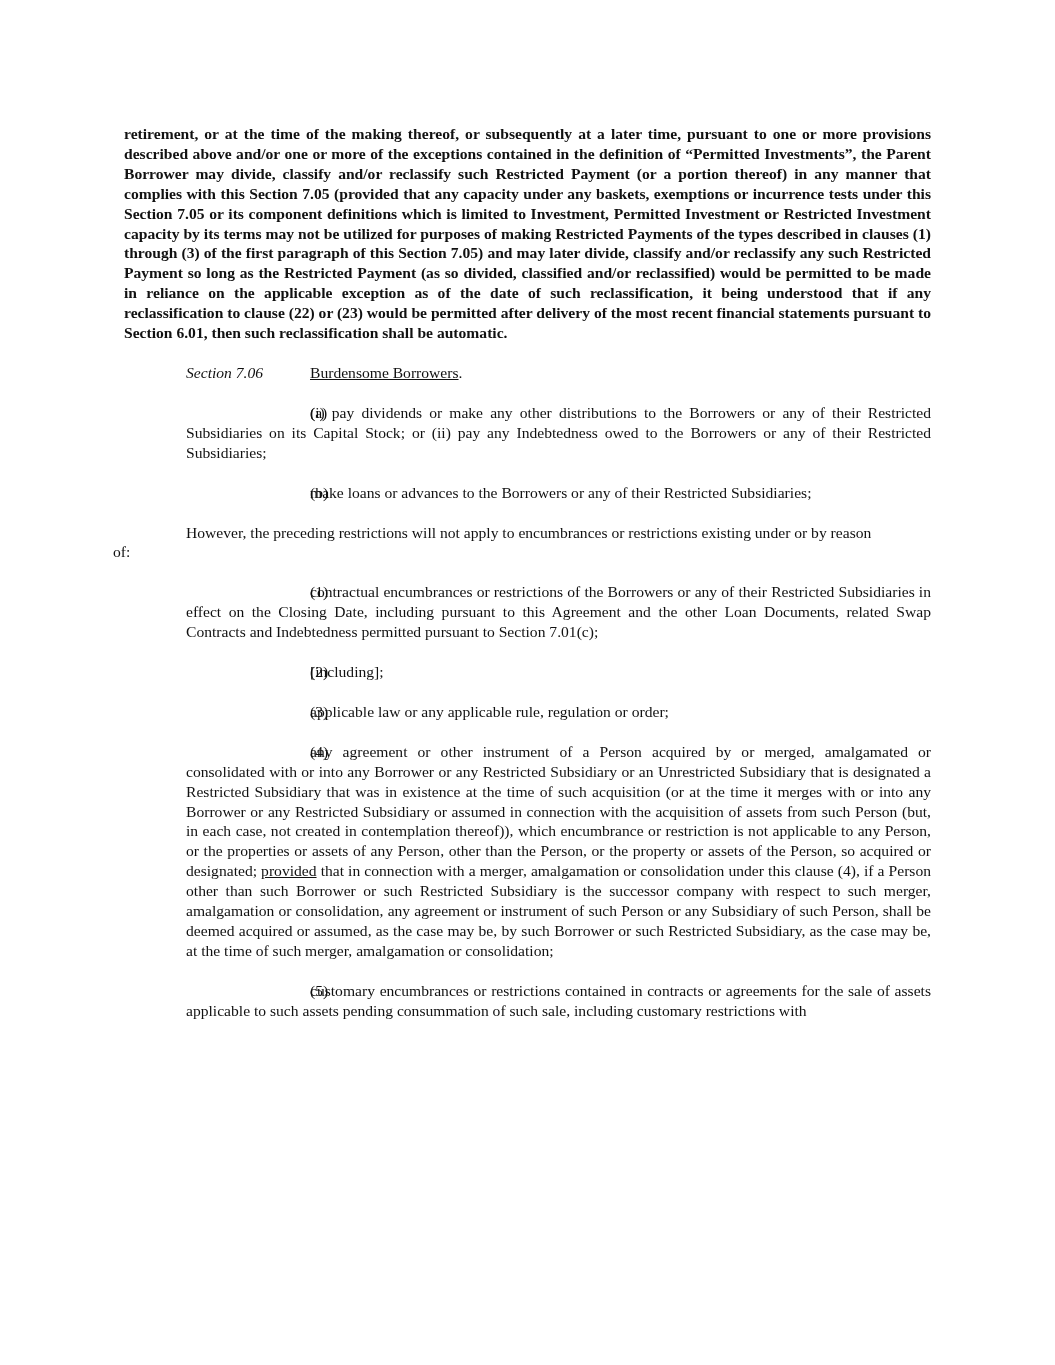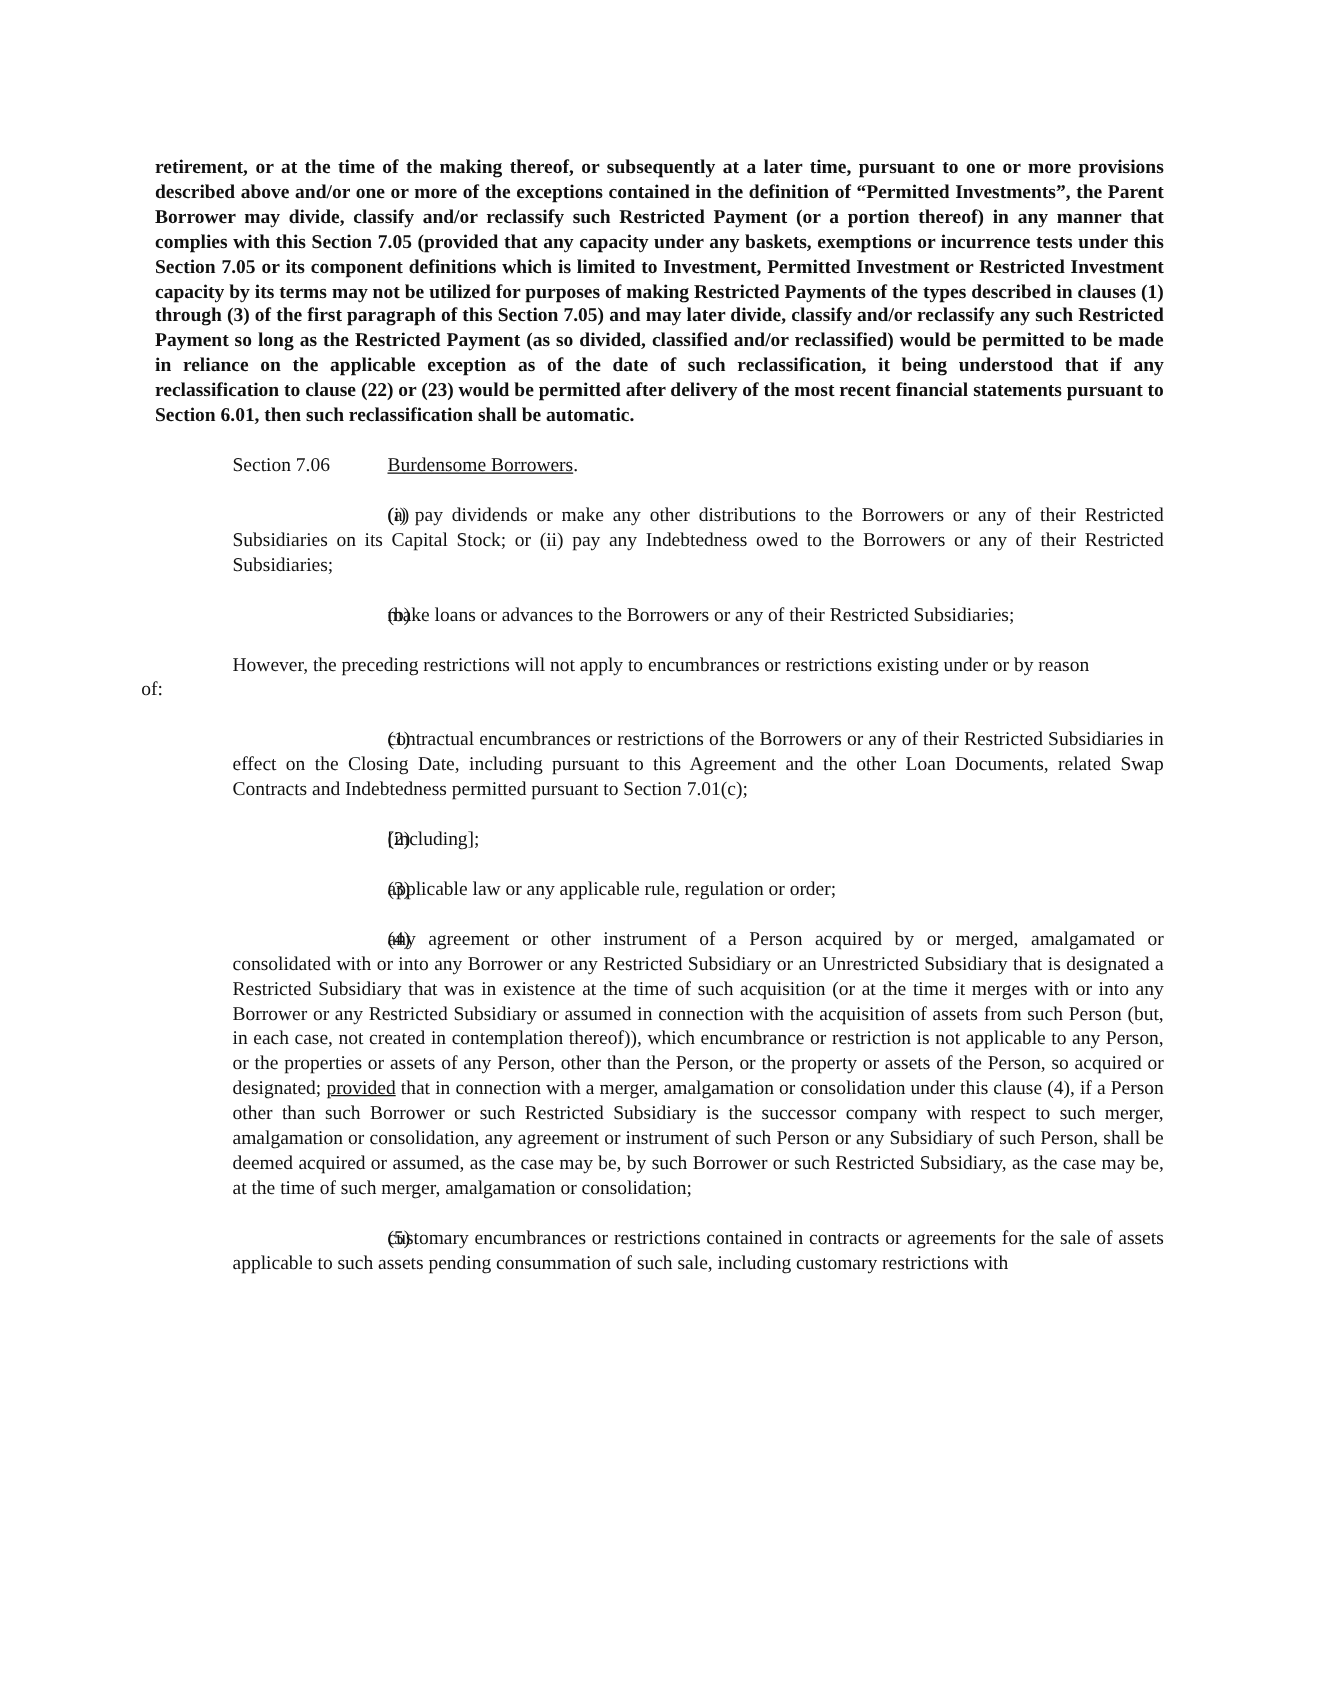--- a/index.html
+++ b/index.html
@@ -34,20 +34,21 @@
     .indent-first {
       text-indent: 62px;
     }
     .section-heading {
       padding-left: 62px;
       margin-bottom: 20px;
     }
     .section-heading .num {
       display: inline-block;
       width: 124px;
+      font-style: italic;
     }
     .underline {
       text-decoration: underline;
     }
     .sub-block {
       margin-left: 62px;
       margin-bottom: 20px;
       text-align: justify;
     }
     .sub-block .label {

